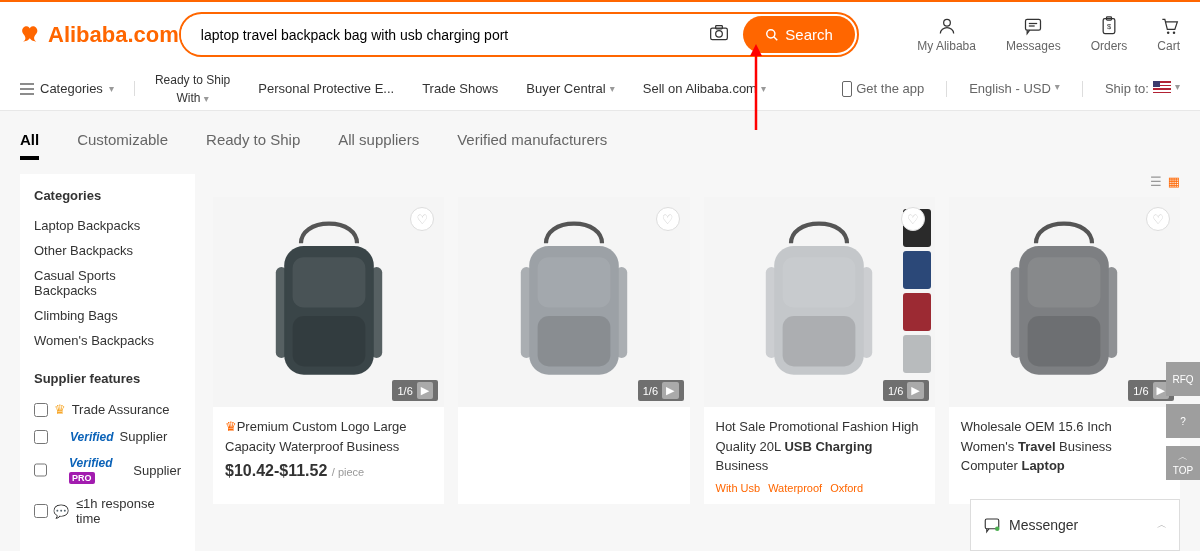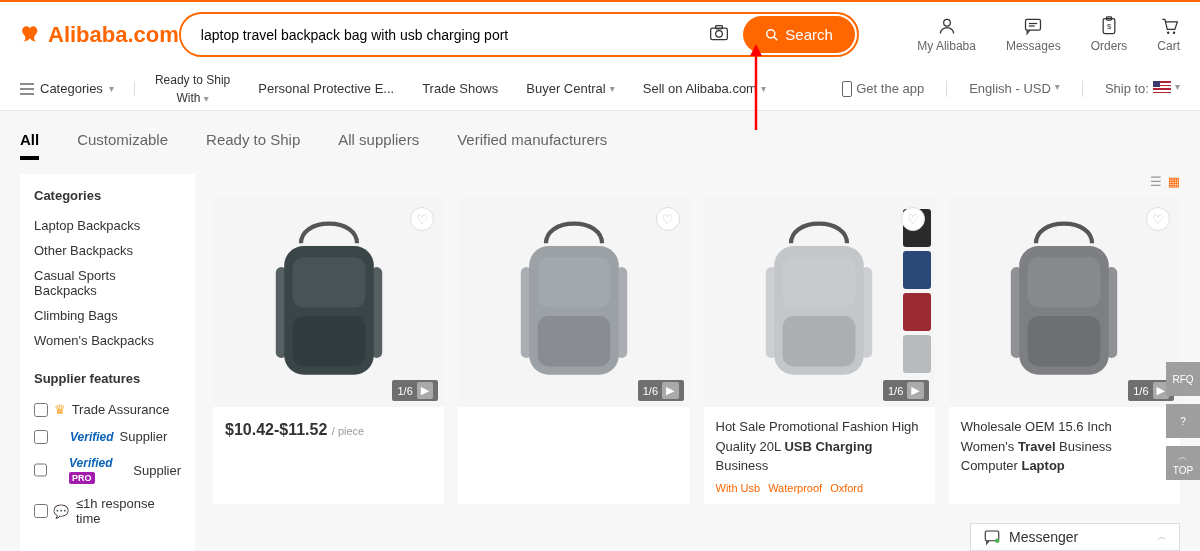--- a/index.html
+++ b/index.html
@@ -48,21 +48,21 @@
 .product-title { font-size: 13px; line-height: 1.5; color: #333; margin-bottom: 6px; }
 .product-title b { font-weight: 700; }
 .crown { color: #f60; }
 .tags { display: flex; gap: 8px; flex-wrap: wrap; margin-top: 6px; font-size: 11px; }
 .tags span { color: #f60; }
 .tag-new { background: #f60; color: #fff; padding: 1px 4px; border-radius: 2px; font-size: 10px; }
 .price { font-size: 16px; font-weight: 700; margin-top: 4px; }
 .price small { font-weight: 400; font-size: 11px; color: #999; }
 .arrow-annotation { position: absolute; left: 749px; top: 44px; pointer-events: none; z-index: 5; }
 .arrow-annotation svg { display: block; }
-.messenger-bar { position: fixed; bottom: 0; right: 20px; width: 210px; background: #fff; border: 1px solid #ddd; padding: 4px 12px; display: flex; align-items: center; justify-content: space-between; font-size: 14px; cursor: pointer; }
+.messenger-bar { position: fixed; bottom: 0; right: 20px; width: 210px; background: #fff; border: 1px solid #ddd; padding: 16px 12px; display: flex; align-items: center; justify-content: space-between; font-size: 14px; cursor: pointer; }
 .right-rail { position: fixed; right: 0; top: 362px; display: flex; flex-direction: column; gap: 8px; }
 .right-rail div { width: 34px; height: 34px; background: #9e9e9e; color: #fff; display: flex; align-items: center; justify-content: center; font-size: 10px; cursor: pointer; flex-direction: column; gap: 1px; }
 .backpack-svg { width: 140px; height: 170px; }
 .color-swatches { position: absolute; right: 4px; top: 12px; display: flex; flex-direction: column; gap: 4px; }
 .swatch { width: 28px; height: 38px; border-radius: 3px; }
 .us-flag { display: inline-block; width: 18px; height: 12px; background: linear-gradient(#b22234 0%, #b22234 15%, #fff 15%, #fff 30%, #b22234 30%, #b22234 45%, #fff 45%, #fff 60%, #b22234 60%, #b22234 75%, #fff 75%, #fff 90%, #b22234 90%); position: relative; }
 .us-flag::before { content: ''; position: absolute; top: 0; left: 0; width: 7px; height: 6px; background: #3c3b6e; }
 .chev { font-size: 10px; color: #999; }
 </style>
 </head>
@@ -246,20 +246,21 @@
               <rect x="80" y="35" width="8" height="65" rx="4" fill="#3a4548" opacity="0.85"></rect>
             </svg>
 
       <div class="heart">♡</div>
       <div class="img-counter">
               <span>1/6</span>
               <span class="play-btn">▶</span>
             </div>
     </div>
     <div class="product-body">
+      <div class="product-title"><span class="crown">♛</span>Premium Custom Logo Large Capacity Waterproof Business</div>
 
       <div class="price">$10.42-$11.52 <small>/ piece</small></div>
     </div>
         </div>
         <div class="product-card">
     <div class="product-img">
       <svg class="backpack-svg" viewBox="0 0 100 120">
               <path d="M30 18c0-8 8-14 20-14s20 6 20 14" fill="none" stroke="#555" stroke-width="3"></path>
               <rect x="18" y="20" width="64" height="92" rx="14" fill="#9ca1a6"></rect>
               <rect x="24" y="28" width="52" height="36" rx="8" fill="rgba(255,255,255,0.08)"></rect>

